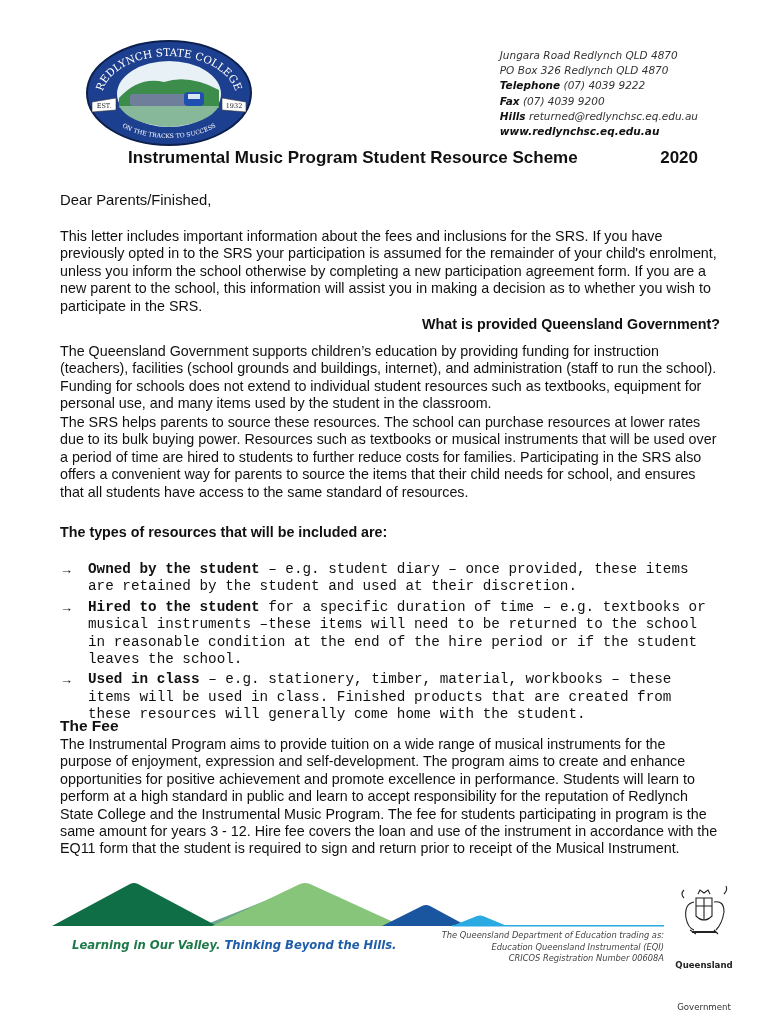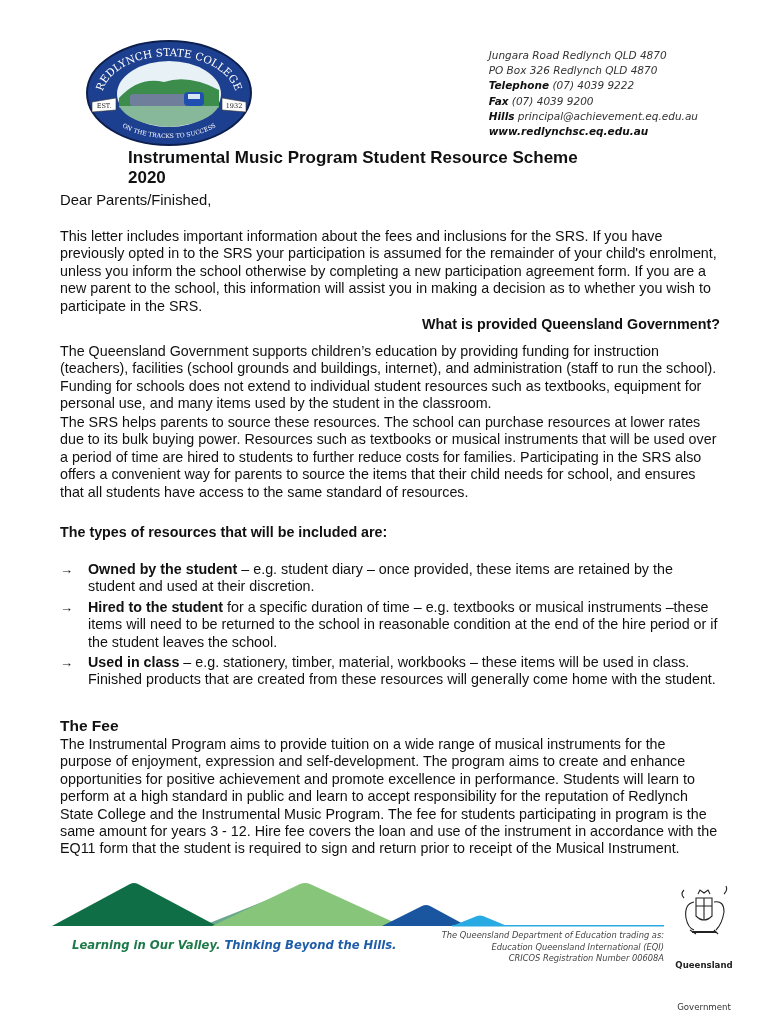--- a/index.html
+++ b/index.html
@@ -4,30 +4,30 @@
 <style>
   html, body { margin: 0; padding: 0; background: #ffffff; }
   body { width: 770px; height: 1024px; position: relative; overflow: hidden; font-family: "Liberation Sans", sans-serif; color: #111; }
   .abs { position: absolute; }
 
   
   .logo { left: 84px; top: 38px; width: 170px; height: 110px; }
   .contact { right: 72px; top: 48px; text-align: left; font-family: "DejaVu Sans", sans-serif; font-style: italic; font-size: 10.5px; line-height: 15.2px; color: #333; }
   .contact .b { font-weight: bold; color: #111; }
 
-  .title-row { left: 128px; top: 148px; width: 570px; font-weight: bold; font-size: 17px; display: flex; justify-content: space-between; flex-direction: column; }
+  .title-row { left: 128px; top: 148px; width: 570px; font-weight: bold; font-size: 17px; display: flex; justify-content: space-between; }
 
   .body-text { left: 60px; width: 660px; font-size: 14.3px; line-height: 17.4px; }
   .para { margin: 0; }
   .h { font-weight: bold; }
 
   .bullets { left: 60px; width: 660px; font-size: 14.3px; line-height: 17.4px; }
   .bullet { position: relative; padding-left: 28px; margin-bottom: 3px; }
   .bullet .arrow { position: absolute; left: 0; top: 0; font-size: 13px; }
-  .bullet .txt { display: block; }
+  .bullet .txt { display: block; font-family: Liberation Mono, monospace; }
 
   .fee-h { left: 60px; top: 717px; font-size: 15.5px; font-weight: bold; }
 
   .mountains { left: 52px; top: 878px; width: 612px; height: 50px; }
   .slogan { left: 72px; top: 938px; font-family: "DejaVu Sans", sans-serif; font-style: italic; font-weight: bold; font-size: 11.6px; text-align: right; }
   .slogan .g { color: #1e7a4a; }
   .slogan .bl { color: #1f5da8; }
 
   .dept { right: 106px; top: 930px; text-align: right; font-family: "DejaVu Sans", sans-serif; font-style: italic; font-size: 8.3px; line-height: 11.6px; color: #444; }
   .qld { left: 672px; top: 884px; width: 64px; text-align: center; }
@@ -61,21 +61,21 @@
       <textPath href="#arcBot" startOffset="50%" text-anchor="middle">ON THE TRACKS TO SUCCESS</textPath>
     </text>
   </svg>
 </div>
 
 <div class="abs contact">
   <div>Jungara Road Redlynch QLD 4870</div>
   <div>PO Box 326 Redlynch QLD 4870</div>
   <div><span class="b">Telephone</span> <span>(07) 4039 9222</span></div>
   <div><span class="b">Fax</span> <span>(07) 4039 9200</span></div>
-  <div><span class="b">Hills</span> <span>principal@achievement.eq.edu.au</span></div>
+  <div><span class="b">Hills</span> <span>returned@redlynchsc.eq.edu.au</span></div>
   <div class="b">www.redlynchsc.eq.edu.au</div>
 </div>
 
 <div class="abs title-row">
   <span>Instrumental Music Program Student Resource Scheme</span>
   <span>2020</span>
 </div>
 
 <div class="abs body-text" style="top:192px; font-size:14.8px;">Dear Parents/Finished,</div>
 
@@ -115,21 +115,21 @@
     <rect x="400" y="47" width="212" height="1.5" fill="#29aae2"></rect>
   </svg>
 </div>
 
 <div class="abs slogan">
   <span class="g">Learning in Our Valley.</span><span class="bl"> Thinking Beyond the Hills.</span>
 </div>
 
 <div class="abs dept">
   <div>The Queensland Department of Education trading as:</div>
-  <div>Education Queensland International (EQI)</div>
+  <div>Education Queensland Instrumental (EQI)</div>
   <div>CRICOS Registration Number 00608A</div>
 </div>
 
 <div class="abs qld">
   <svg width="56" height="56" viewBox="0 0 56 56">
     <g fill="none" stroke="#222" stroke-width="1.1">
       <path d="M20 14 L36 14 L36 32 Q28 40 20 32 Z"></path>
       <path d="M22 10 L24 6 L28 9 L32 6 L34 10"></path>
       <path d="M20 22 L36 22 M28 14 L28 36"></path>
       <path d="M18 18 Q8 20 10 34 Q12 44 18 46 M14 46 L20 50"></path>

